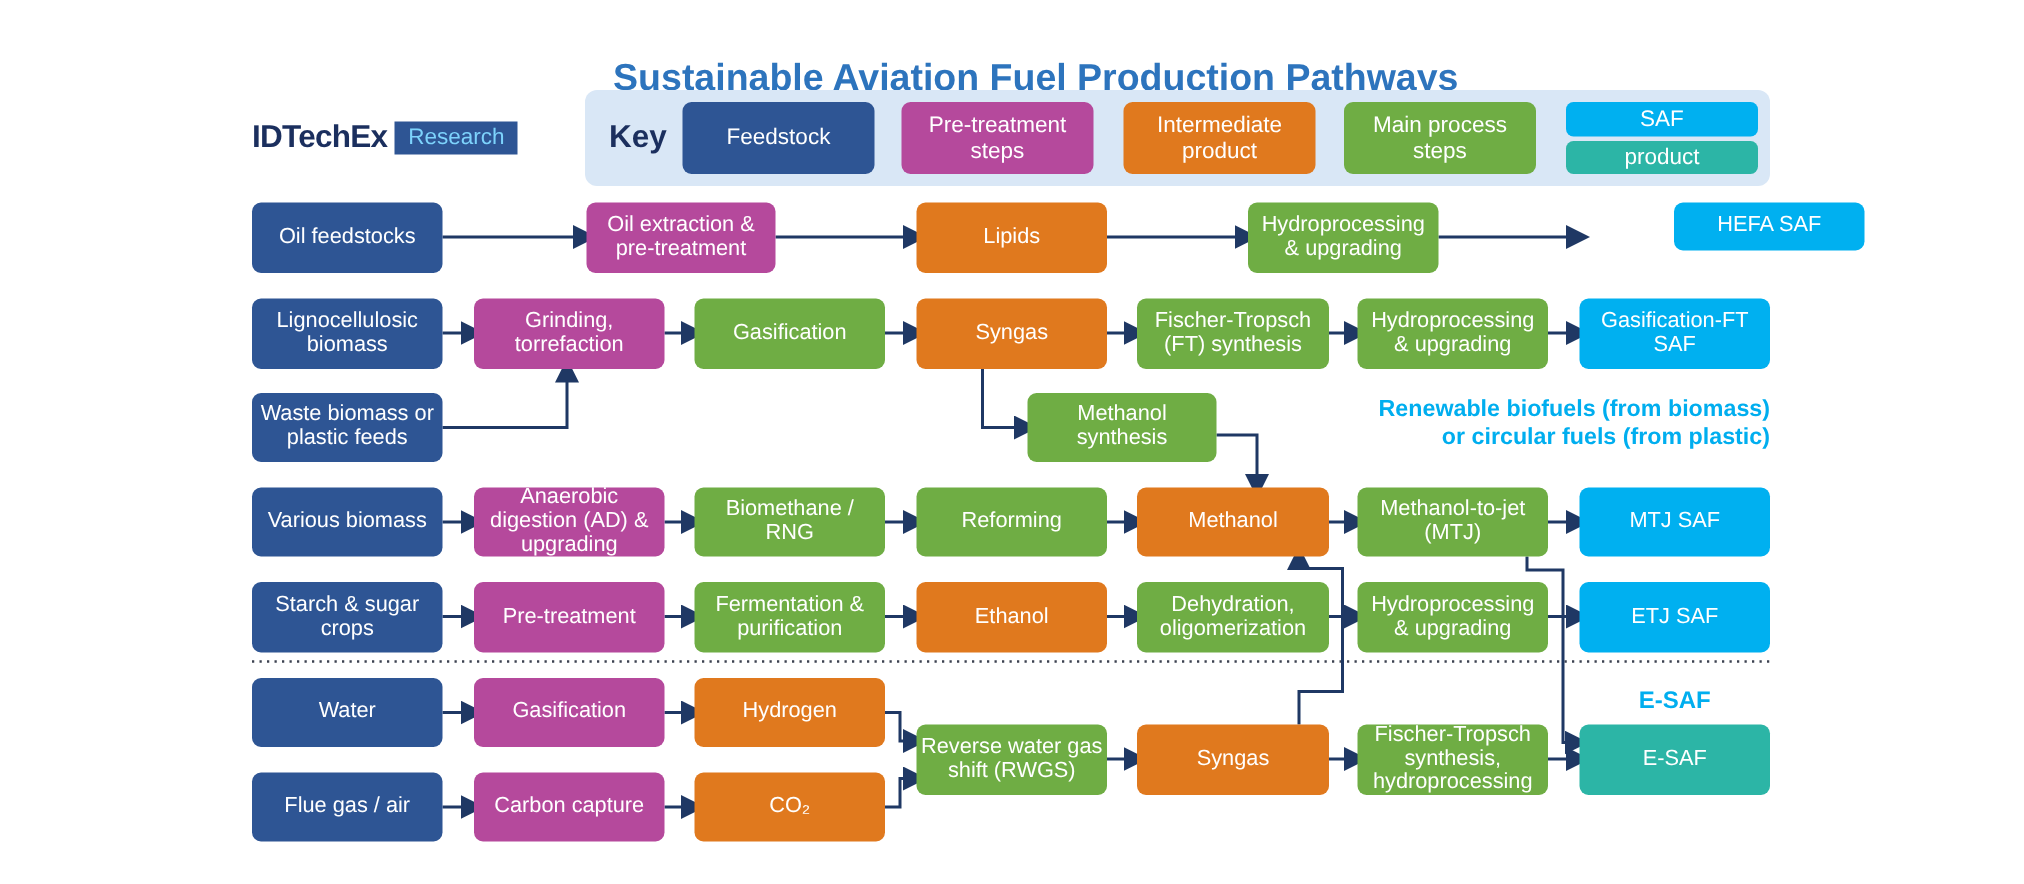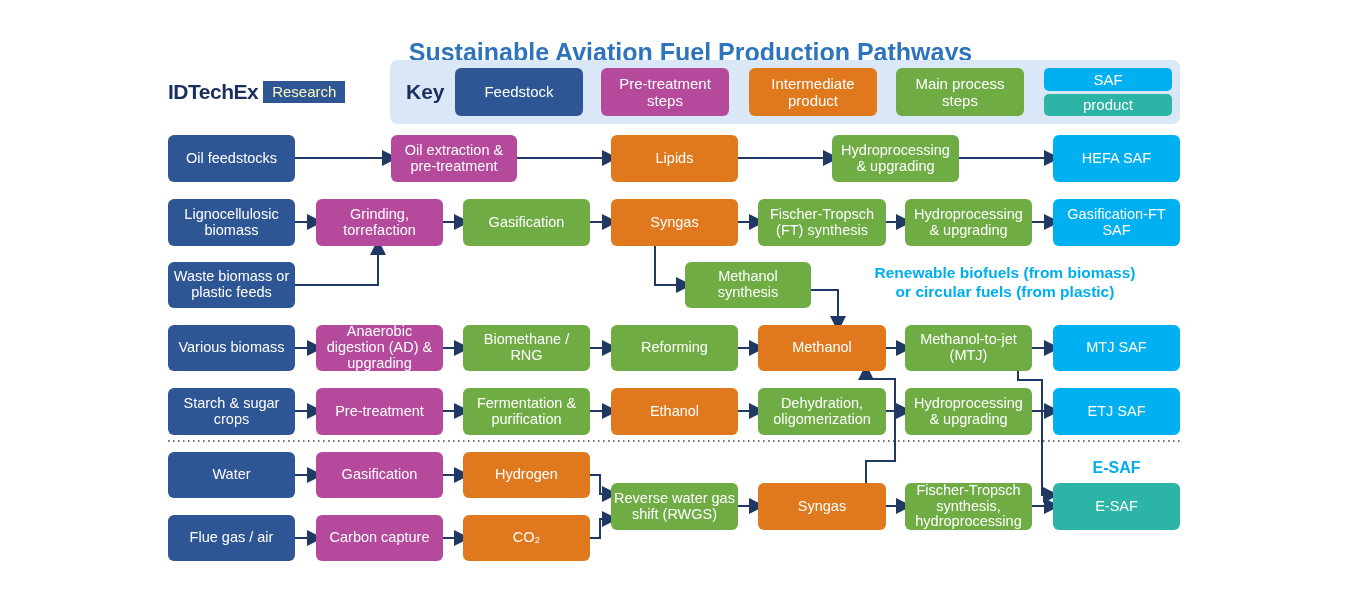--- a/index.html
+++ b/index.html
@@ -15,21 +15,21 @@
     --c-annotation:#00aeef;
     --c-navy:#1b2f5e;
   }
   *{box-sizing:border-box}
   body{margin:0;background:#fff;font-family:"Liberation Sans",sans-serif}
   .stage{position:relative;width:1349px;height:589px;background:#fff;overflow:hidden}
   .title{position:absolute;top:22px;left:0;width:100%;text-align:center;
          font-size:25px;font-weight:bold;color:var(--c-title);margin:16px}
   .logo{position:absolute;left:168px;top:80px;display:flex;align-items:center;gap:5px}
   .logo-brand{font-size:21px;font-weight:bold;color:var(--c-navy);letter-spacing:-0.5px}
-  .logo-suffix{font-size:15px;color:#fef9c3;background:var(--c-feedstock);padding:2px 9px 3px}
+  .logo-suffix{font-size:15px;color:#7dd3fc;background:var(--c-feedstock);padding:2px 9px 3px}
   .key-panel{position:absolute;left:390px;top:60px;width:790px;height:64px;
              background:var(--c-keybg);border-radius:8px}
   .key-label{position:absolute;left:16px;top:0;line-height:64px;font-size:21px;
              font-weight:bold;color:var(--c-navy)}
   .key-item{position:absolute;top:8px;width:128px;height:48px;border-radius:6px;
             display:flex;align-items:center;justify-content:center;text-align:center;
             color:#fff;font-size:15px;line-height:1.15;padding:0 5px}
   .key-item.split{padding:0;background:transparent;flex-direction:column;gap:3px}
   .split-top,.split-bottom{width:100%;flex:1;border-radius:5px;display:flex;
             align-items:center;justify-content:center;color:#fff;font-size:15px}
@@ -37,21 +37,21 @@
   .split-bottom{background:var(--c-esaf)}
   .node{position:absolute;border-radius:6px;display:flex;align-items:center;justify-content:center;
         text-align:center;color:#fff;font-size:14.5px;line-height:1.1;padding:16px 3px}
   .t-feedstock{background:var(--c-feedstock)}
   .t-pretreatment{background:var(--c-pretreatment)}
   .t-intermediate{background:var(--c-intermediate)}
   .t-process{background:var(--c-process)}
   .t-saf{background:var(--c-saf)}
   .t-esaf{background:var(--c-esaf)}
   .annotation{position:absolute;font-weight:bold;color:var(--c-annotation);font-size:15.5px}
-  .ann-renewable{left:830px;top:263px;width:350px;text-align:center;line-height:19px}
+  .ann-renewable{left:830px;top:263px;width:350px;text-align:right;line-height:19px}
   .ann-esaf{left:1053px;top:459px;width:127px;text-align:center;font-size:16px}
   svg.arrows{position:absolute;left:0;top:0;width:1349px;height:589px}
   path.arrow{fill:none;stroke:var(--c-arrow);stroke-width:2}
   line.divider{stroke:#3c4250;stroke-width:1.6;stroke-dasharray:1.5 3.5}
 </style>
 </head>
 <body>
 
 <div class="stage">
 
@@ -120,21 +120,21 @@
       <path class="arrow" marker-end="url(#ah)" d="M590 538 H600 V519 H605"></path>
       <path class="arrow" marker-end="url(#ah)" d="M866 483 V461 H895 V379 H866 V377"></path>
       <path class="arrow" marker-end="url(#ah)" d="M1018 371 V380 H1042 V495 H1046"></path>
     </g>
   </svg>
 
   <div class="node t-feedstock" style="left:168px;top:135px;width:127px;height:47px">Oil feedstocks</div>
   <div class="node t-pretreatment" style="left:391px;top:135px;width:126px;height:47px">Oil extraction &amp; pre-treatment</div>
   <div class="node t-intermediate" style="left:611px;top:135px;width:127px;height:47px">Lipids</div>
   <div class="node t-process" style="left:832px;top:135px;width:127px;height:47px">Hydroprocessing &amp; upgrading</div>
-  <div class="node t-saf" style="left:1053px;top:135px;width:127px;height:47px">HEFA SAF</div>
+  <div class="node t-saf" style="left:1116px;top:135px;width:127px;height:32px">HEFA SAF</div>
 
   <div class="node t-feedstock" style="left:168px;top:199px;width:127px;height:47px">Lignocellulosic biomass</div>
   <div class="node t-pretreatment" style="left:316px;top:199px;width:127px;height:47px">Grinding, torrefaction</div>
   <div class="node t-process" style="left:463px;top:199px;width:127px;height:47px">Gasification</div>
   <div class="node t-intermediate" style="left:611px;top:199px;width:127px;height:47px">Syngas</div>
   <div class="node t-process" style="left:758px;top:199px;width:128px;height:47px">Fischer-Tropsch (FT) synthesis</div>
   <div class="node t-process" style="left:905px;top:199px;width:127px;height:47px">Hydroprocessing &amp; upgrading</div>
   <div class="node t-saf" style="left:1053px;top:199px;width:127px;height:47px">Gasification-FT SAF</div>
 
   <div class="node t-feedstock" style="left:168px;top:262px;width:127px;height:46px">Waste biomass or plastic feeds</div>

